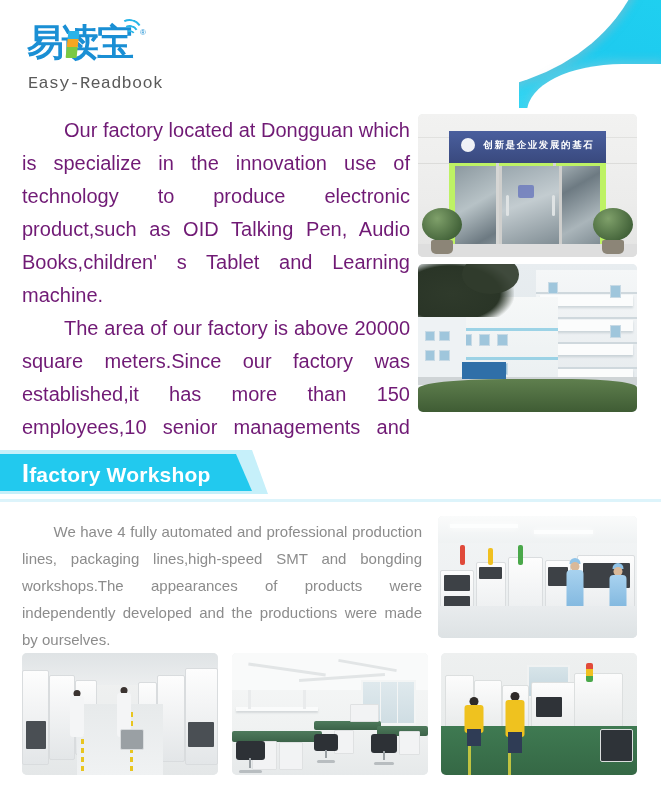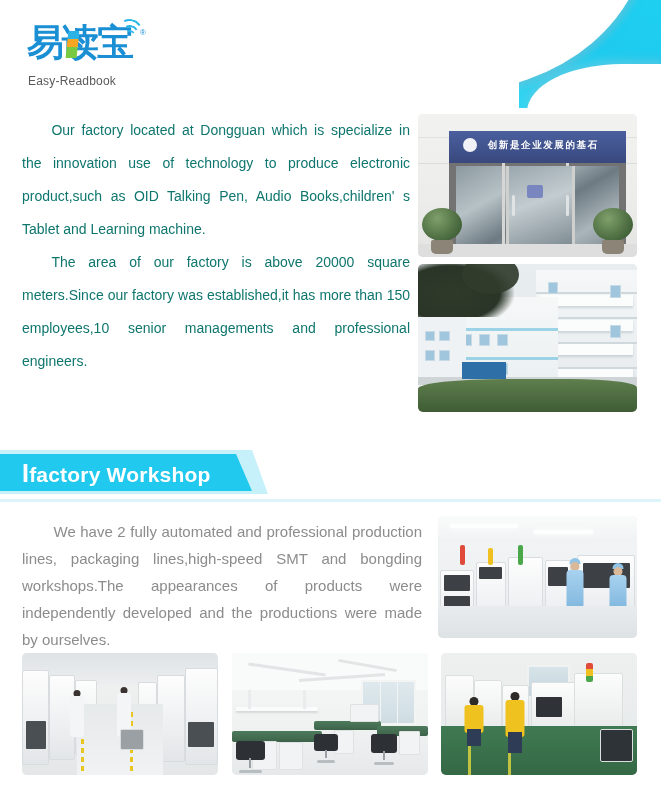--- a/index.html
+++ b/index.html
@@ -101,32 +101,33 @@
   .logo-wifi i.c { width: 20px; height: 18px; top: 1px; }
   .logo-reg {
     position: absolute;
     left: 113px; top: 6px;
     font-size: 8px;
     color: #1a8fd4;
   }
   .logo-text {
     position: absolute;
     left: 1px; top: 52px;
-    font-size: 12px;
+    font-size: 17px;
     color: #5a5a5a;
     letter-spacing: 0.2px;
     white-space: nowrap;
+    font-family: Liberation Mono, monospace;
   }
 
   
   .copy {
     position: absolute;
-    font-size: 14px;
+    font-size: 20px;
     line-height: 33px;
-    color: #0f766e;
+    color: #701a75;
     text-align: justify;
     text-justify: inter-word;
   }
   .copy p { margin: 0; }
   .copy p.indent { text-indent: 2.1em; }
 
   #intro-copy {
     left: 22px;
     top: 114px;
     width: 388px;
@@ -148,21 +149,21 @@
     overflow: hidden;
     background: #e9ecee;
   }
   .photo .inner { position: absolute; inset: 0; }
 
   
   #photo-office { left: 418px; top: 114px; width: 219px; height: 143px; }
   .office-wall   { position:absolute; inset:0; background: linear-gradient(to bottom, #f2f2f1 0%, #ececeb 62%, #e3e3e2 100%); }
   .office-band   { position:absolute; left:0; right:0; top:34%; height:1px; background:#dcdcda; }
   .office-band2  { position:absolute; left:0; right:0; top:16%; height:1px; background:#e1e1df; }
-  .office-frame  { position:absolute; left:14%; top:12%; width:72%; height:83%; background:#737373; border-radius:2px;padding-left:20px; }
+  .office-frame  { position:absolute; left:14%; top:12%; width:72%; height:83%; background:#bef264; border-radius:2px; }
   .office-sign   { position:absolute; left:0; top:0; width:100%; height:27%; background: linear-gradient(to bottom,#4a5f9e,#39497e); }
   .office-sign .txt { position:absolute; left:22%; top:26%; font-family:"DejaVu Sans", sans-serif; font-size:9.5px; color:#fff; letter-spacing:1.6px; white-space:nowrap; font-weight:bold;}
   .office-sign .mk  { position:absolute; left:8%; top:22%; width:14px; height:14px; border-radius:50%; background:#fff; opacity:.92; }
   .office-glass  { position:absolute; left:4%; top:29%; width:92%; height:68%; background: linear-gradient(150deg,#8c99a0 0%,#b7c2c6 30%,#6d7a82 55%,#aab5ba 80%,#7e8b92 100%); }
   .office-mull   { position:absolute; top:0; bottom:0; width:3px; background:#d6d6d4; }
   .office-door   { position:absolute; left:32%; top:29%; width:36%; height:68%; border-left:3px solid #cfcfcd; border-right:3px solid #cfcfcd; background: linear-gradient(160deg,#9aa7ae,#c3ccd0 45%,#7e8b92); }
   .office-handle { position:absolute; top:36%; width:3px; height:26%; background:#dfe3e4; border-radius:2px; }
   .office-logo2  { position:absolute; left:44%; top:45%; width:16px; height:13px; background:#6d7bbd; border-radius:2px; opacity:.85; }
   .office-ground { position:absolute; left:0; right:0; bottom:0; height:9%; background:#dedede; }
   .bush { position:absolute; bottom:2%; width:40px; height:46px; }
@@ -387,21 +388,21 @@
 </div>
 
 <div class="banner-wrap">
   <div class="banner-pale"></div>
   <div class="banner-main"></div>
   <div class="banner-title"><span class="cap">I</span><span>factory Workshop</span></div>
 </div>
 <div class="rule" id="rule-below-banner"></div>
 
 <div class="copy" id="injection-copy">
-  <p class="indent">We have 2 fully automated and professional production lines, packaging lines,high-speed SMT and bongding workshops.The appearances of products were independently developed and the productions were made by ourselves.</p>
+  <p class="indent">We have 4 fully automated and professional production lines, packaging lines,high-speed SMT and bongding workshops.The appearances of products were independently developed and the productions were made by ourselves.</p>
 </div>
 
 <div class="photo" id="photo-smt">
   <div class="inner">
     <div class="smt-bg"></div>
     <div class="smt-ceil">
       <span class="lt" style="left:6%;width:34%"></span>
       <span class="lt" style="left:48%;width:30%;top:52%"></span>
     </div>
     <div class="mach" style="left:1%;top:44%;width:16%;height:48%">

